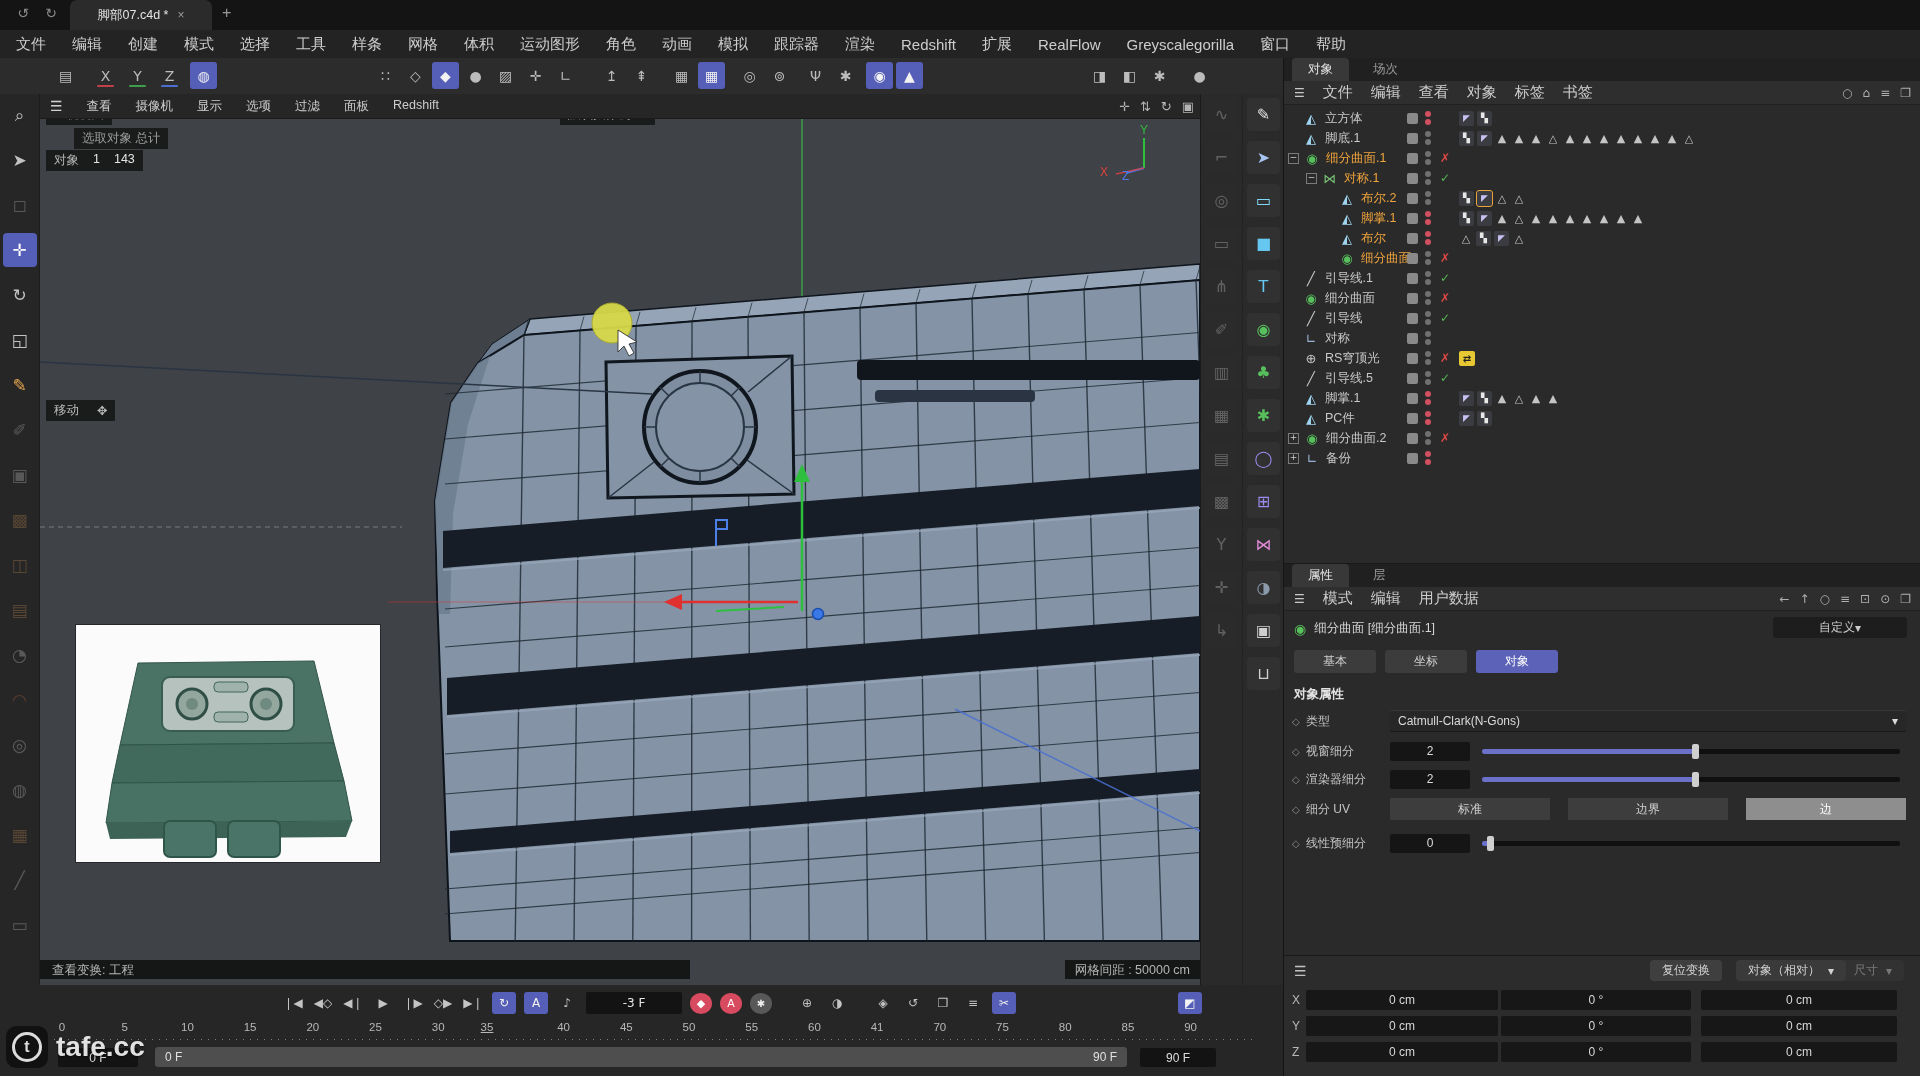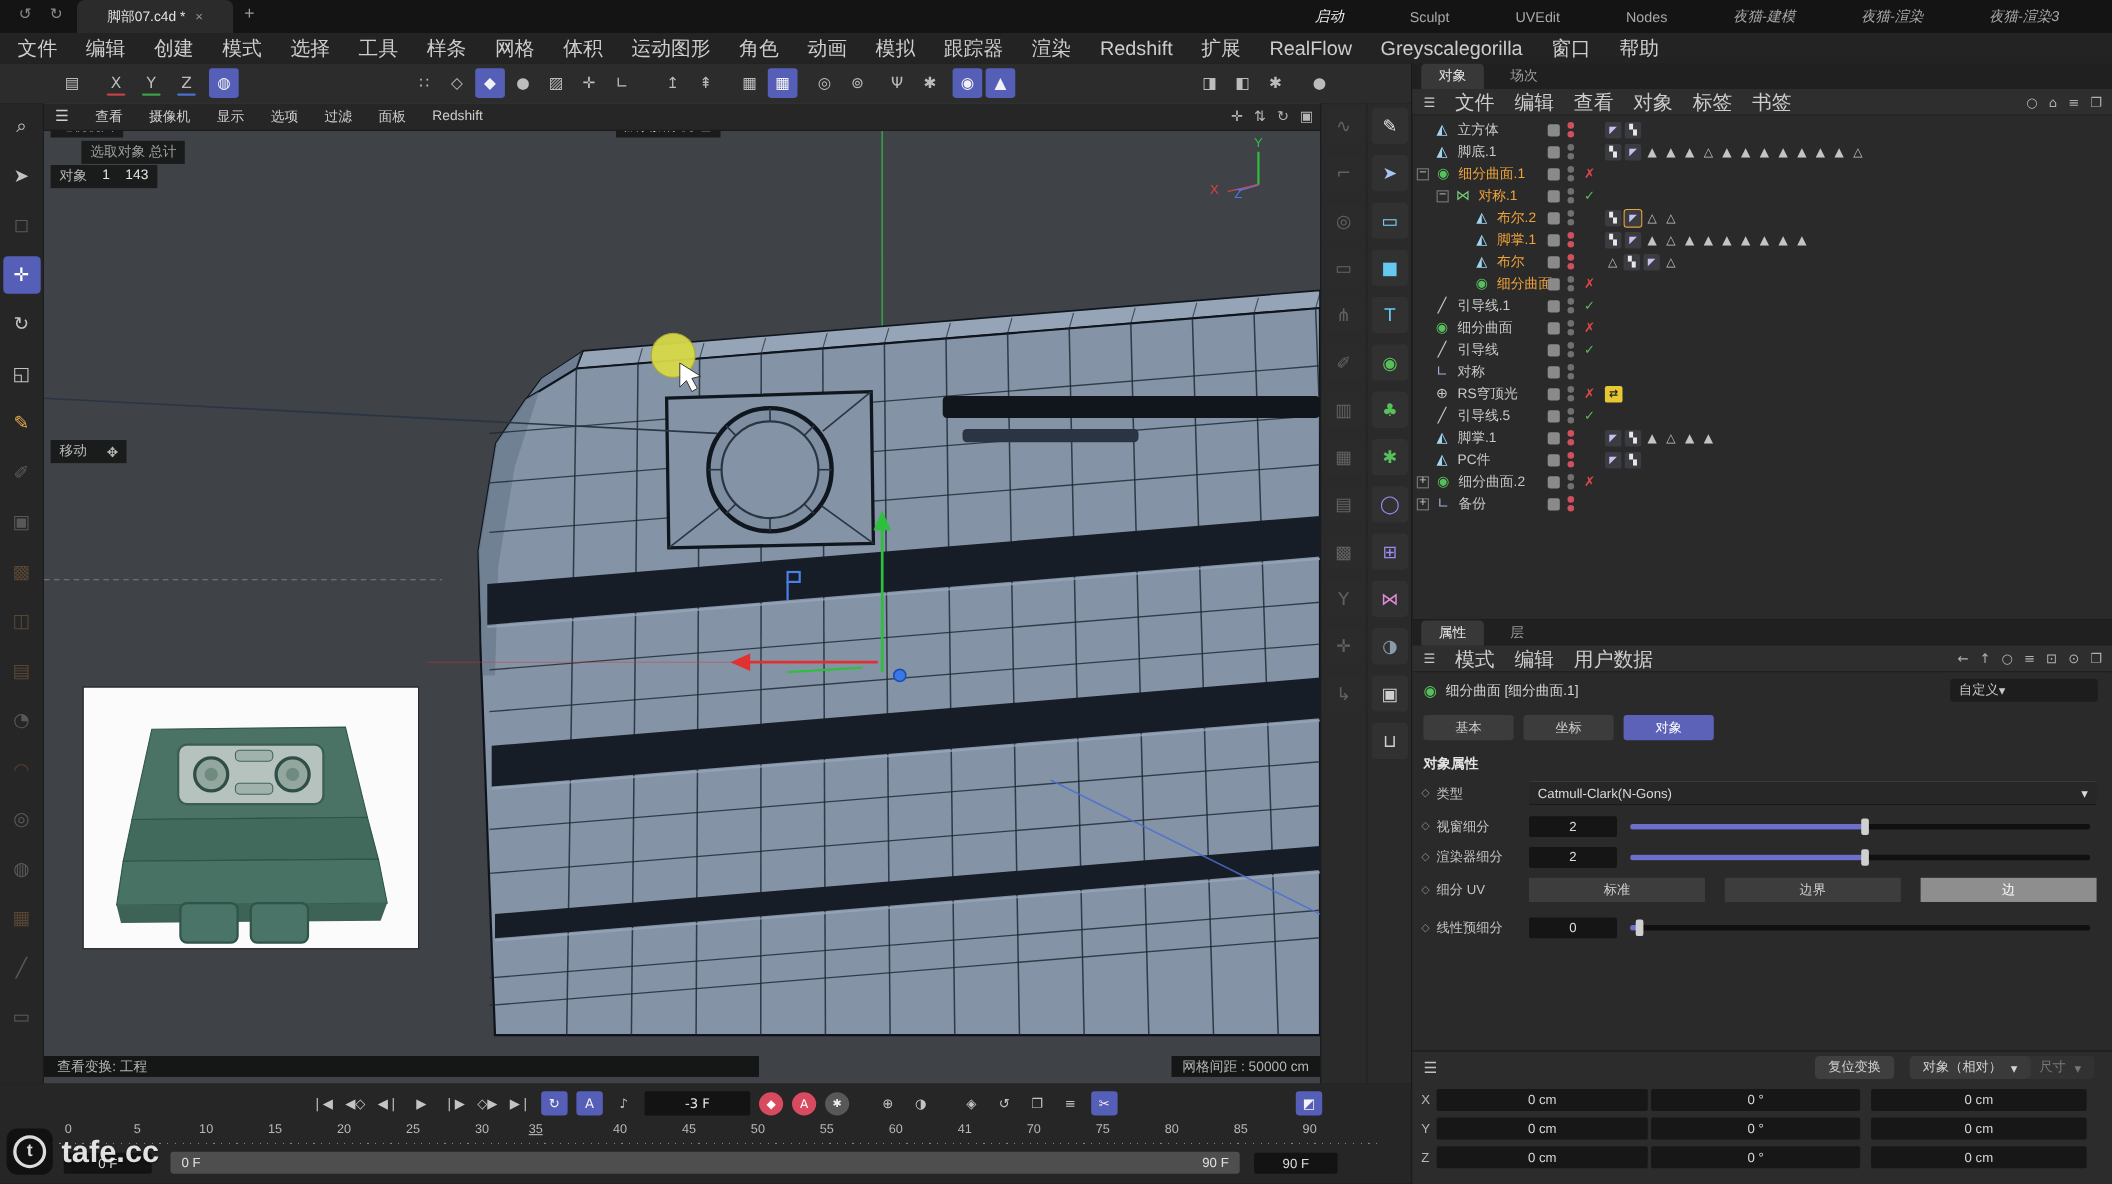--- a/index.html
+++ b/index.html
@@ -13,21 +13,21 @@
     display:flex;align-items:center;justify-content:center;gap:9px;color:#e3e3e3;font-size:12.5px;}
   #file-tab .x{color:#9a9a9a;font-size:12px;}
   #add-tab{position:absolute;left:222px;top:4px;color:#9a9a9a;font-size:16px;}
   #layout-tabs{position:absolute;right:18px;top:0;height:30px;display:flex;gap:0;}
   .ltab{height:30px;display:flex;align-items:center;padding:0 30px;color:#a8a8a8;font-size:13px;}
   .ltab.it{font-style:italic;}
   .ltab.on{color:#f0f0f0;border-bottom:3px solid #6b6fd8;font-style:italic;}
   
   #menubar{position:absolute;left:0;top:30px;width:1920px;height:28px;background:#232323;
     display:flex;align-items:center;padding-left:16px;gap:26px;box-sizing:border-box;}
-  .mitem{color:#cdcdcd;font-size:18px;white-space:nowrap;}
+  .mitem{color:#cdcdcd;font-size:15px;white-space:nowrap;}
   
   #toolbar{position:absolute;left:0;top:58px;width:1283px;height:36px;background:#2c2c2c;border-bottom:1px solid #1d1d1d;}
   .tbtn{position:absolute;top:4px;width:27px;height:27px;border-radius:3px;display:flex;align-items:center;justify-content:center;color:#bcbcbc;font-size:14px;}
   .tbtn.on{background:#565fb8;color:#f2f2f2;}
   .tbtn .ul{position:absolute;left:5px;right:5px;bottom:2px;height:2px;border-radius:1px;}
   
   #lefttools{position:absolute;left:0;top:94px;width:40px;height:891px;background:#262626;border-right:1px solid #1c1c1c;
     display:flex;flex-direction:column;align-items:center;padding-top:4px;box-sizing:border-box;gap:11px;}
   .ltbtn{width:34px;height:34px;border-radius:4px;display:flex;align-items:center;justify-content:center;font-size:17px;color:#c2c2c2;flex:none;}
   .ltbtn.on{background:#565fb8;color:#fff;}
@@ -79,21 +79,21 @@
   .trow .state{position:absolute;left:153px;width:16px;text-align:center;font-size:12px;font-weight:bold;}
   .trow .tags{position:absolute;left:175px;display:flex;gap:3px;align-items:center;}
   .tagbox{width:15px;height:15px;background:#3b3b42;border-radius:2px;display:flex;align-items:center;justify-content:center;font-size:9px;color:#e8e8e8;}
   .tagbox.sel{outline:1px solid #e8a33c;}
   .tagtri{font-size:11px;color:#c4c4c4;width:14px;text-align:center;}
   .tagrs{width:16px;height:15px;background:#e8c832;border-radius:2px;color:#222;font-size:10px;display:flex;align-items:center;justify-content:center;font-weight:bold;}
   
   #attr{position:absolute;left:0;top:505px;width:100%;height:392px;background:#2a2a2a;border-top:1px solid #191919;}
   #attr-objrow{position:absolute;left:10px;top:56px;display:flex;gap:8px;align-items:center;color:#d6d6d6;font-size:12.5px;}
   #attr-preset{position:absolute;right:14px;top:53px;width:118px;height:21px;background:#1d1d1d;border-radius:3px;
-    display:flex;align-items:center;padding:0 8px;justify-content:flex-start;color:#c9c9c9;}
+    display:flex;align-items:center;padding:0 8px;justify-content:center;color:#c9c9c9;}
   #attr-tabbtns{position:absolute;left:10px;top:86px;display:flex;gap:9px;}
   .atab{min-width:62px;height:23px;background:#3c3c3c;border-radius:3px;display:flex;align-items:center;justify-content:center;padding:0 10px;color:#cfcfcf;}
   .atab.on{background:#5b62b8;color:#fff;}
   #attr-section{position:absolute;left:10px;top:122px;color:#e2e2e2;font-weight:bold;font-size:12.5px;}
   .arow{position:absolute;left:8px;width:614px;height:22px;display:flex;align-items:center;}
   .arow .dia{color:#8a8a8a;font-size:10px;width:14px;}
   .arow .albl{width:84px;color:#c4c4c4;}
   .dropfield{flex:1;height:20px;background:#272727;border-top:1px solid #383838;border-bottom:1px solid #191919;border-radius:2px;
     display:flex;align-items:center;justify-content:space-between;padding:0 8px;color:#dadada;}
   .numbox{width:80px;height:19px;background:#151515;border-radius:2px;display:flex;align-items:center;justify-content:center;color:#dcdcdc;margin-right:12px;}
@@ -142,29 +142,20 @@
 <body>
 
 <div id="titlebar">
   <span class="hist g" style="left:12px">↺</span>
   <span class="hist g" style="left:40px">↻</span>
   <div id="file-tab">
     <span>脚部07.c4d *</span>
     <span class="x">×</span>
   </div>
   <span id="add-tab">+</span>
-  <div id="layout-tabs">
-      <div class="ltab on it">启动</div>
-      <div class="ltab">Sculpt</div>
-      <div class="ltab">UVEdit</div>
-      <div class="ltab">Nodes</div>
-      <div class="ltab it">夜猫-建模</div>
-      <div class="ltab it">夜猫-渲染</div>
-      <div class="ltab it">夜猫-渲染3</div>
-    </div>
 </div>
 
 <div id="menubar">
     <span class="mitem">文件</span>
     <span class="mitem">编辑</span>
     <span class="mitem">创建</span>
     <span class="mitem">模式</span>
     <span class="mitem">选择</span>
     <span class="mitem">工具</span>
     <span class="mitem">样条</span>

